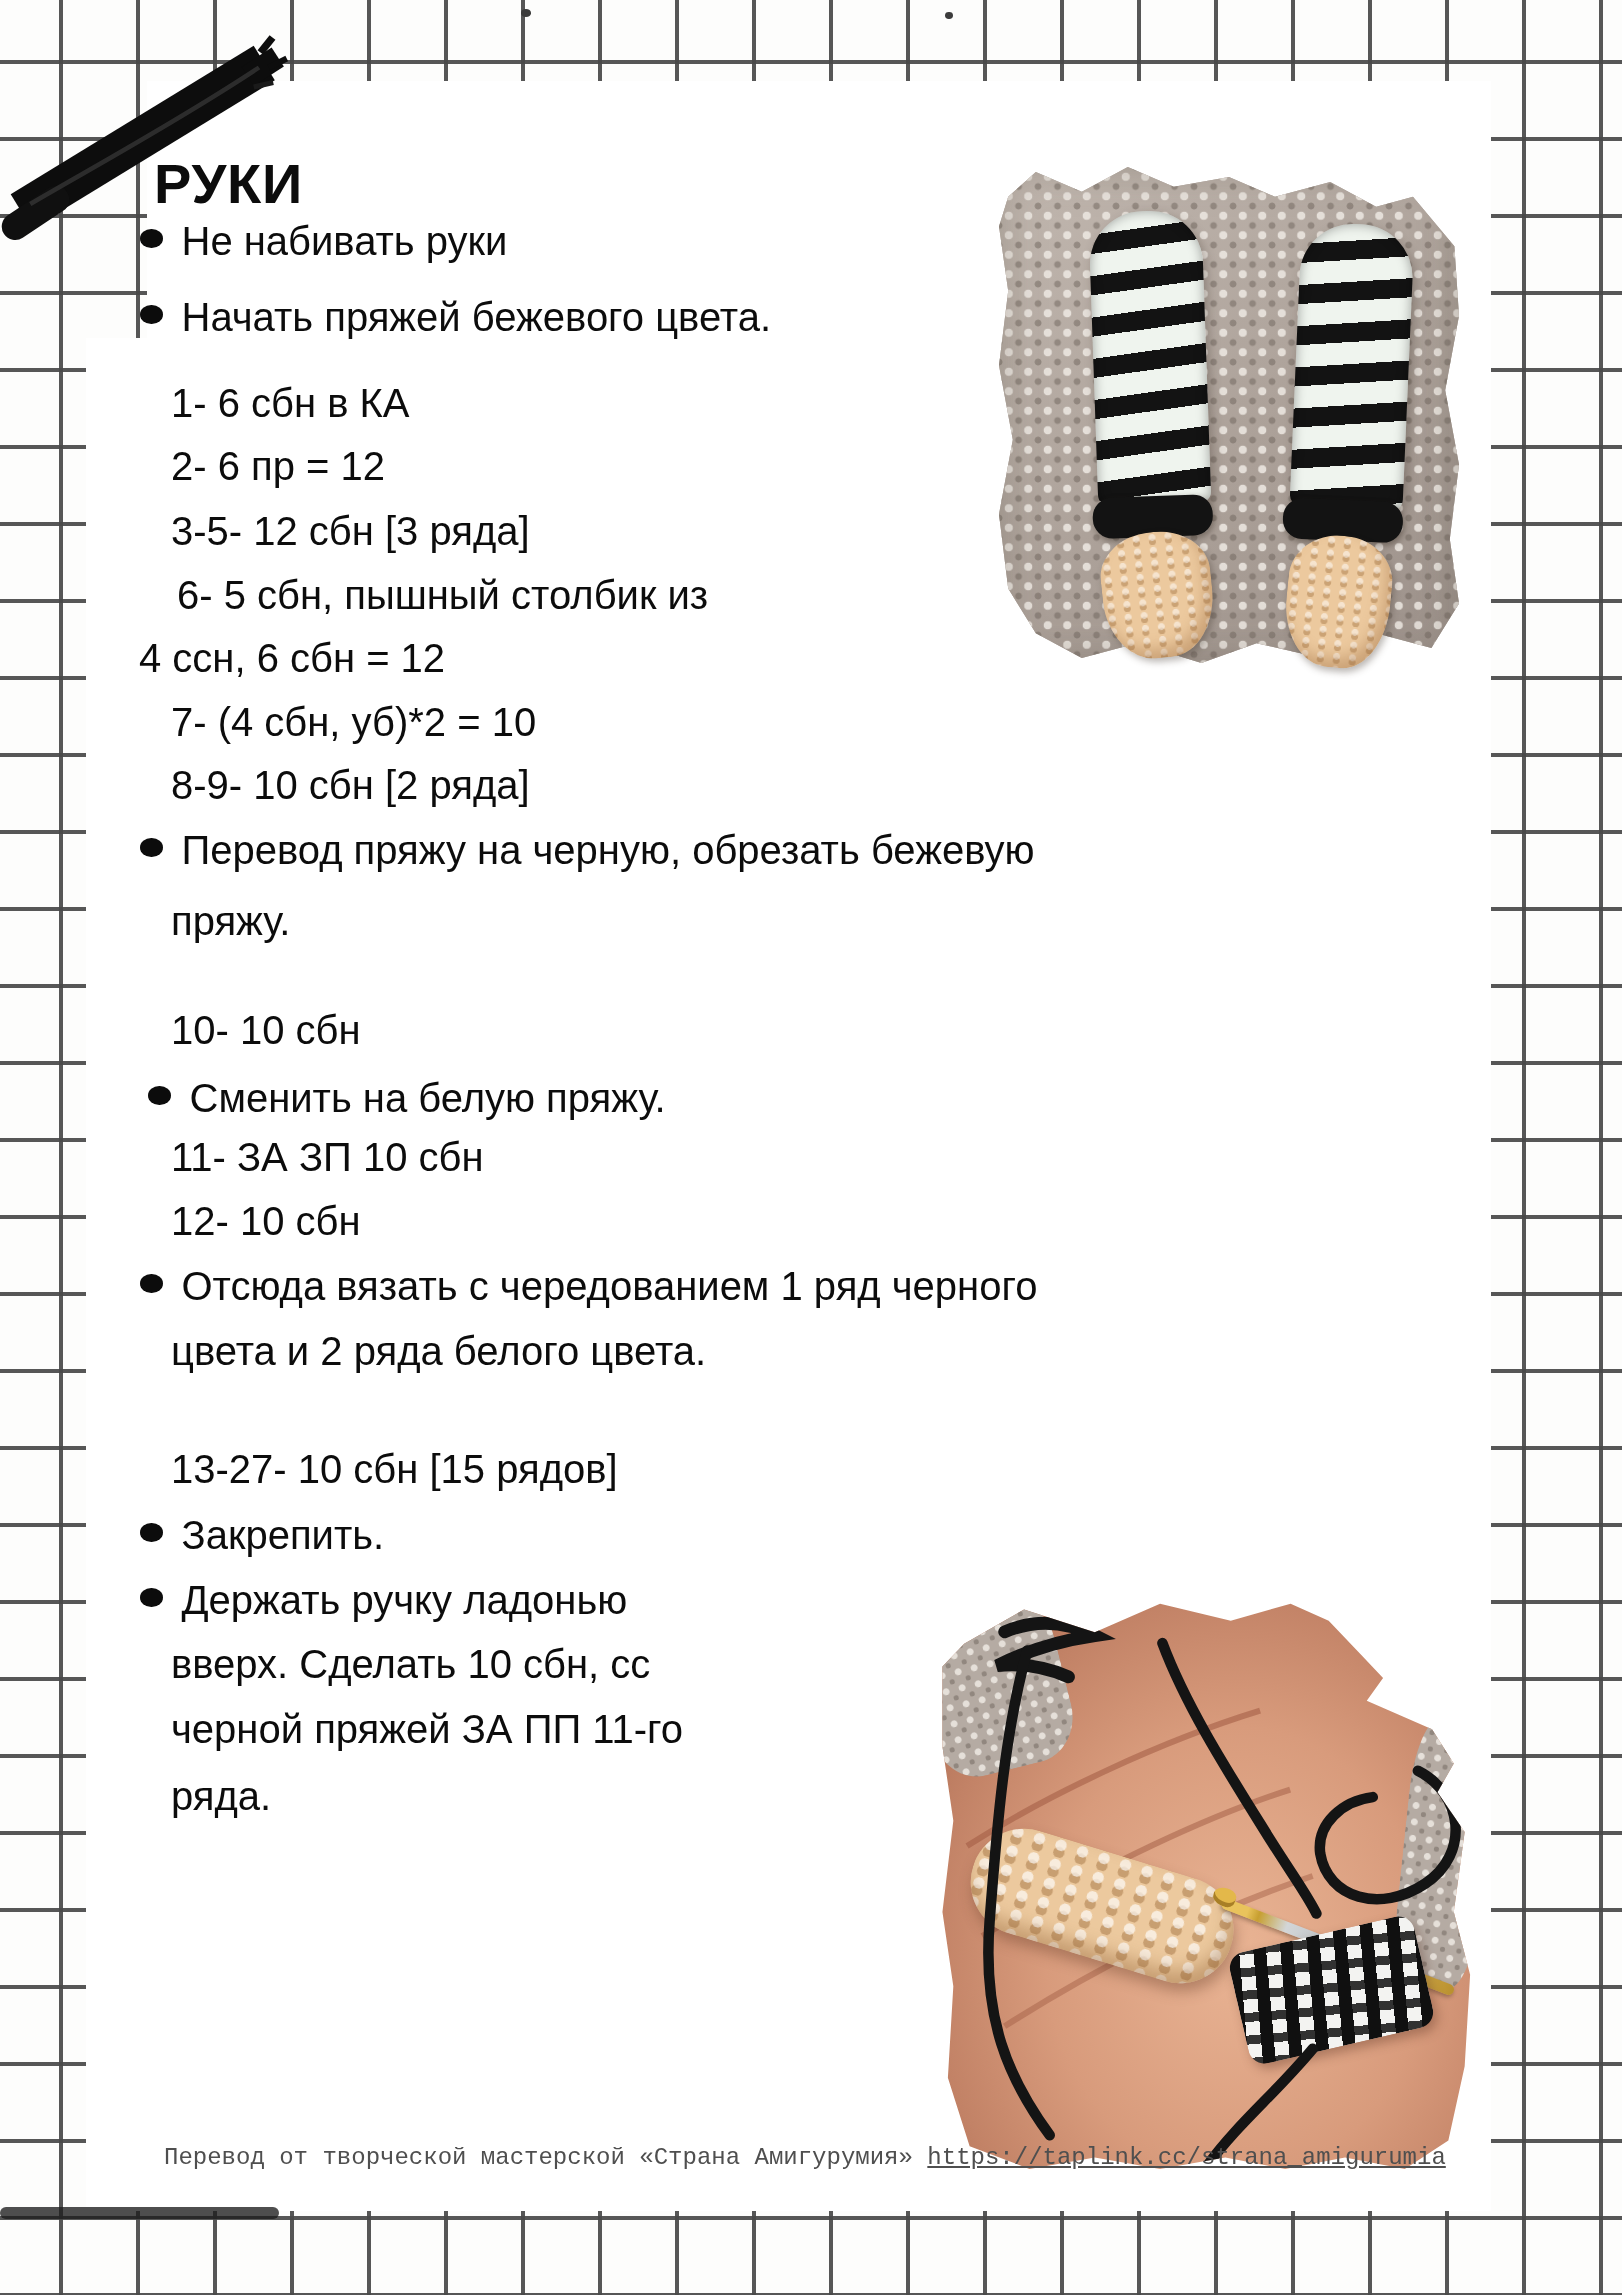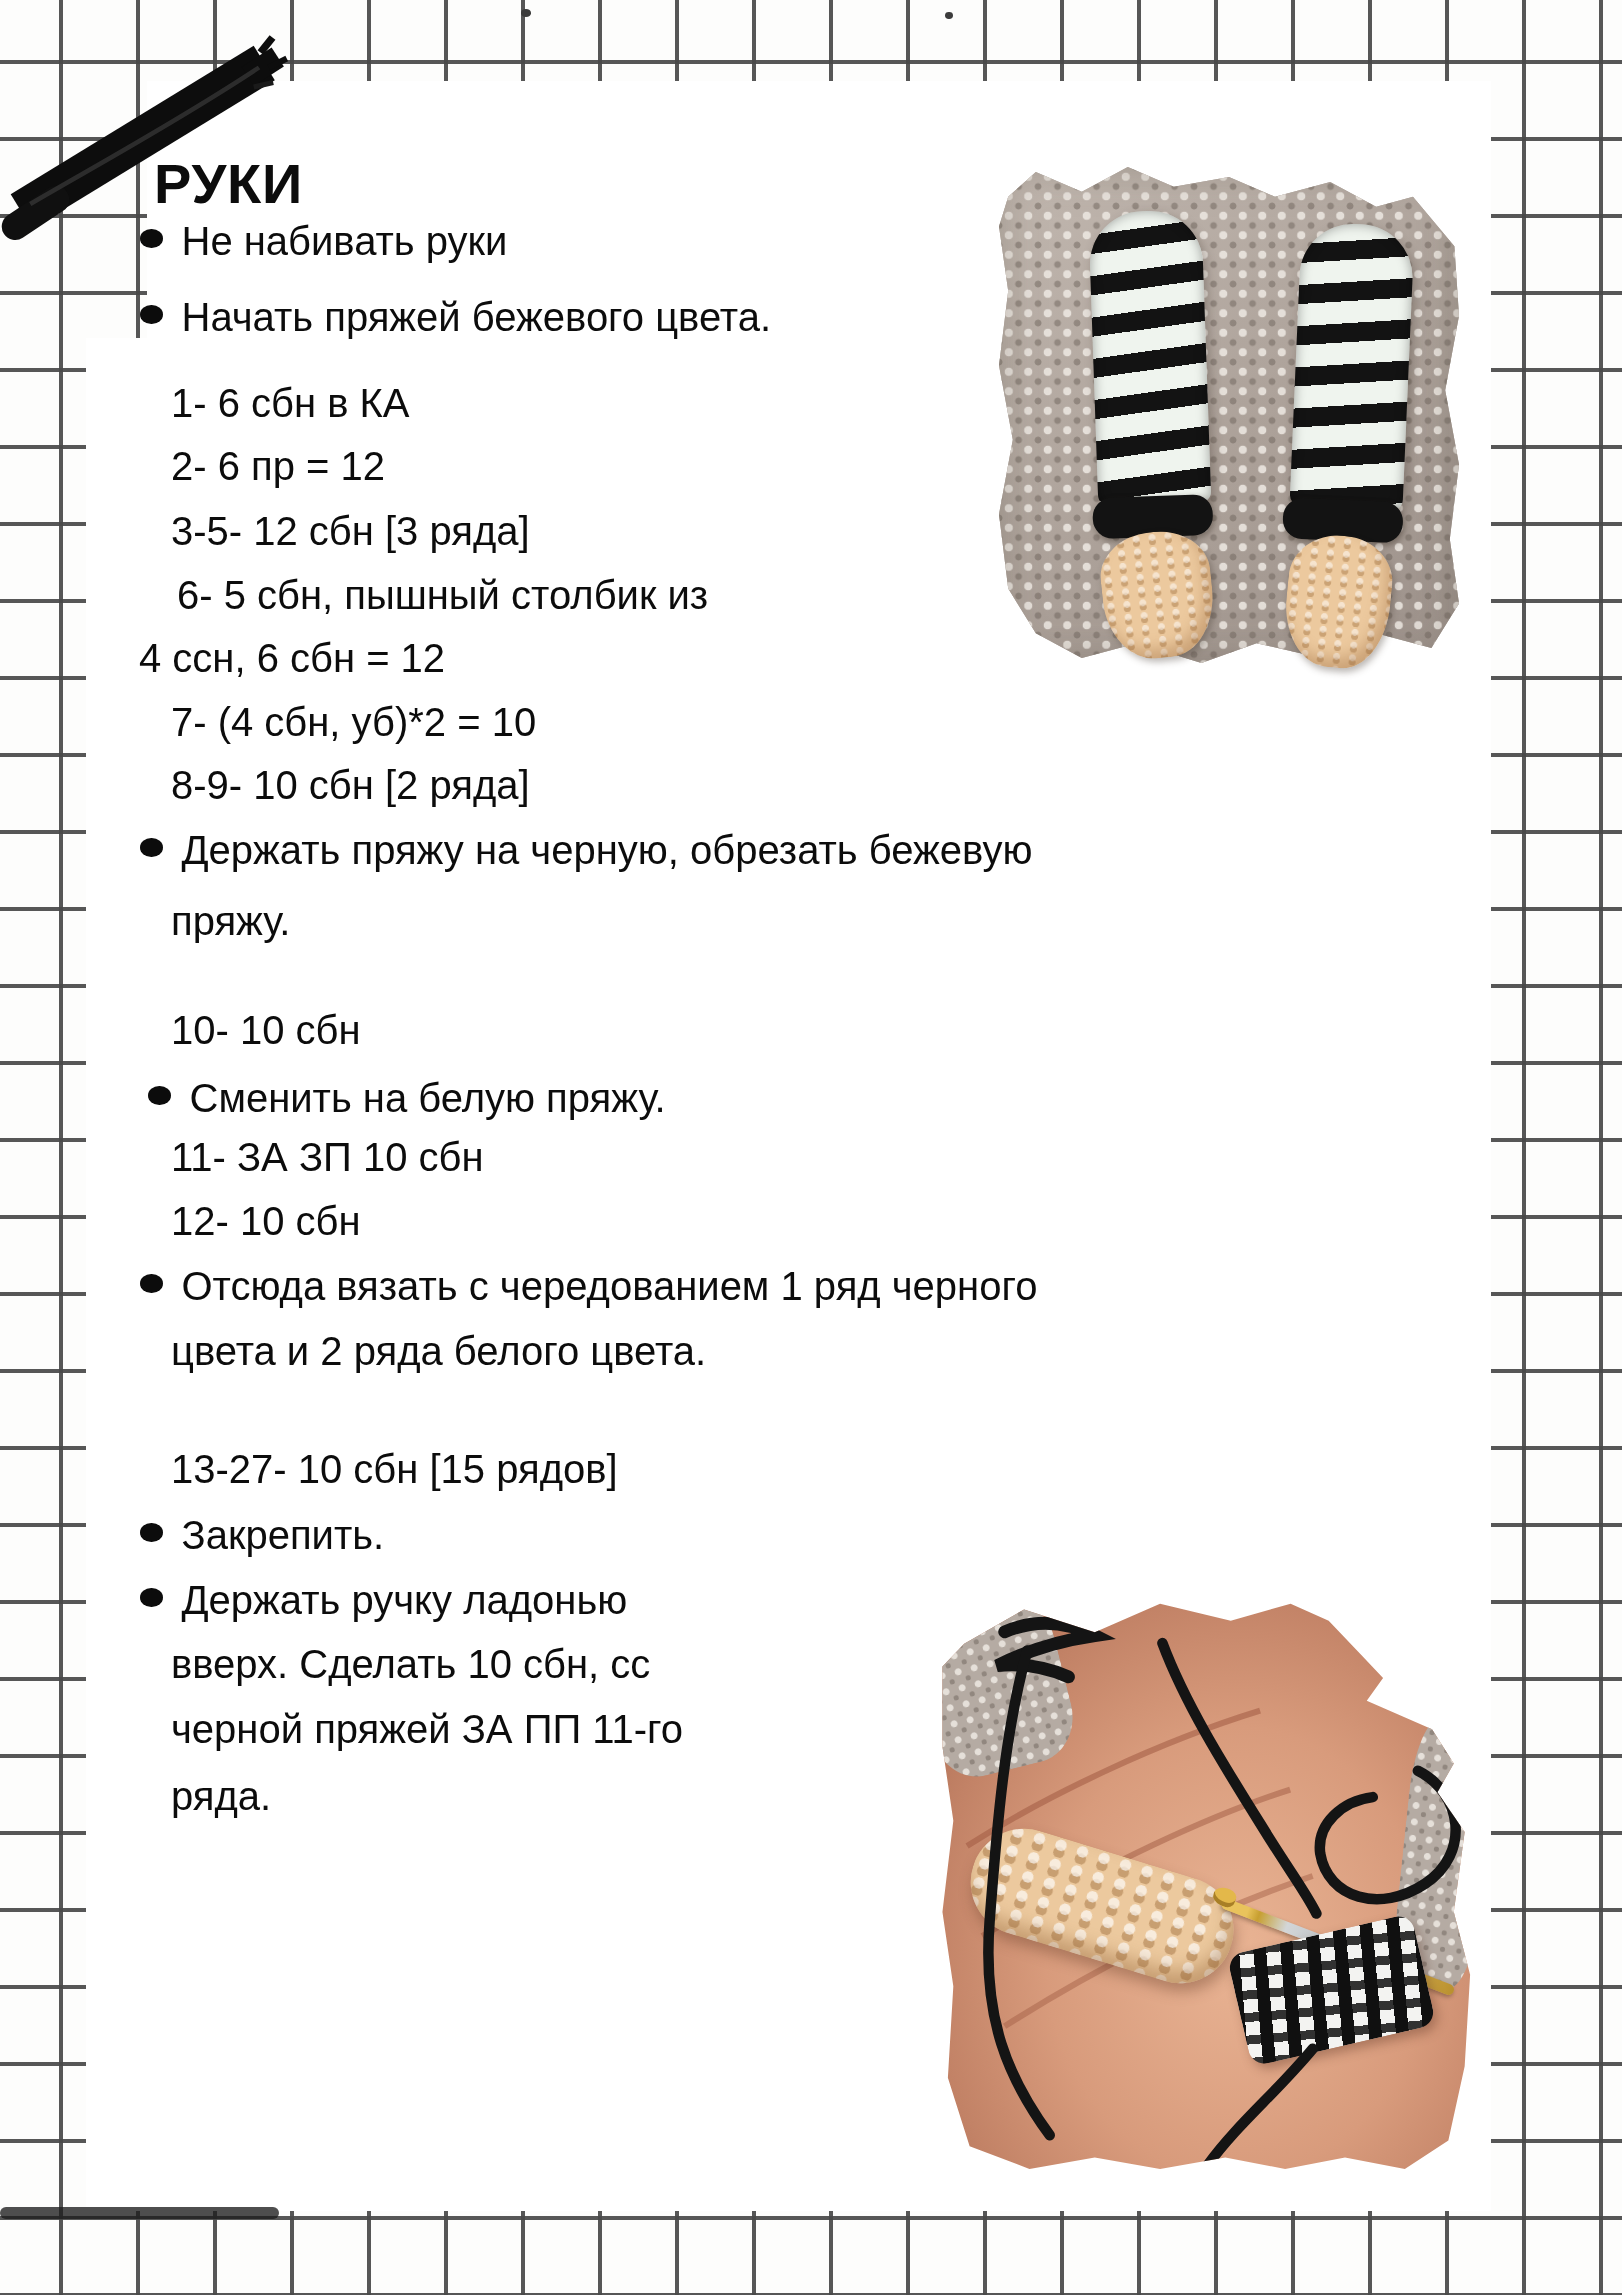--- a/index.html
+++ b/index.html
@@ -171,21 +171,21 @@
   <div id="lines">
       <div class="text-line" style="left: 140px; top: 221px;"><span class="dot"></span><span>Не набивать руки</span></div>
       <div class="text-line" style="left: 140px; top: 297px;"><span class="dot"></span><span>Начать пряжей бежевого цвета.</span></div>
       <div class="text-line" style="left: 171px; top: 383px;"><span>1- 6 сбн в КА</span></div>
       <div class="text-line" style="left: 171px; top: 446px;"><span>2- 6 пр = 12</span></div>
       <div class="text-line" style="left: 171px; top: 511px;"><span>3-5- 12 сбн [3 ряда]</span></div>
       <div class="text-line" style="left: 177px; top: 575px;"><span>6- 5 сбн, пышный столбик из</span></div>
       <div class="text-line" style="left: 139px; top: 638px;"><span>4 ссн, 6 сбн = 12</span></div>
       <div class="text-line" style="left: 171px; top: 702px;"><span>7- (4 сбн, уб)*2 = 10</span></div>
       <div class="text-line" style="left: 171px; top: 765px;"><span>8-9- 10 сбн [2 ряда]</span></div>
-      <div class="text-line" style="left: 140px; top: 830px;"><span class="dot"></span><span>Держать пряжу на черную, обрезать бежевую</span></div>
+      <div class="text-line" style="left: 140px; top: 830px;"><span class="dot"></span><span>Перевод пряжу на черную, обрезать бежевую</span></div>
       <div class="text-line" style="left: 171px; top: 901px;"><span>пряжу.</span></div>
       <div class="text-line" style="left: 171px; top: 1010px;"><span>10- 10 сбн</span></div>
       <div class="text-line" style="left: 148px; top: 1078px;"><span class="dot"></span><span>Сменить на белую пряжу.</span></div>
       <div class="text-line" style="left: 171px; top: 1137px;"><span>11- ЗА ЗП 10 сбн</span></div>
       <div class="text-line" style="left: 171px; top: 1201px;"><span>12- 10 сбн</span></div>
       <div class="text-line" style="left: 140px; top: 1266px;"><span class="dot"></span><span>Отсюда вязать с чередованием 1 ряд черного</span></div>
       <div class="text-line" style="left: 171px; top: 1331px;"><span>цвета и 2 ряда белого цвета.</span></div>
       <div class="text-line" style="left: 171px; top: 1449px;"><span>13-27- 10 сбн [15 рядов]</span></div>
       <div class="text-line" style="left: 140px; top: 1515px;"><span class="dot"></span><span>Закрепить.</span></div>
       <div class="text-line" style="left: 140px; top: 1580px;"><span class="dot"></span><span>Держать ручку ладонью</span></div>
@@ -223,15 +223,18 @@
     <div class="striped-piece"></div>
     <svg class="yarn-svg" width="544" height="571" viewBox="0 0 724 760">
       <path d="M90 45 q 60 -25 120 5 q -70 10 -130 40 q 50 -5 95 15" stroke="#141414" stroke-width="17" fill="none" stroke-linecap="round"></path>
       <path d="M120 70 C 90 180 80 300 70 430 S 95 640 150 715" stroke="#141414" stroke-width="14" fill="none" stroke-linecap="round"></path>
       <path d="M300 60 C 330 140 380 220 430 300 C 470 365 490 390 505 420" stroke="#141414" stroke-width="14" fill="none" stroke-linecap="round"></path>
       <path d="M640 230 C 700 260 710 340 650 380 C 590 420 520 400 510 340 C 505 300 540 270 580 265" stroke="#141414" stroke-width="14" fill="none" stroke-linecap="round"></path>
       <path d="M500 600 C 450 660 400 700 360 755" stroke="#141414" stroke-width="14" fill="none" stroke-linecap="round"></path>
     </svg>
   </div>
 
+  <div class="footer">
+    <span>Перевод от творческой мастерской «Страна Амигурумия» </span><a href="#">https://taplink.cc/strana_amigurumia</a>
+  </div>
 
 </div>
 
 
 </body></html>

